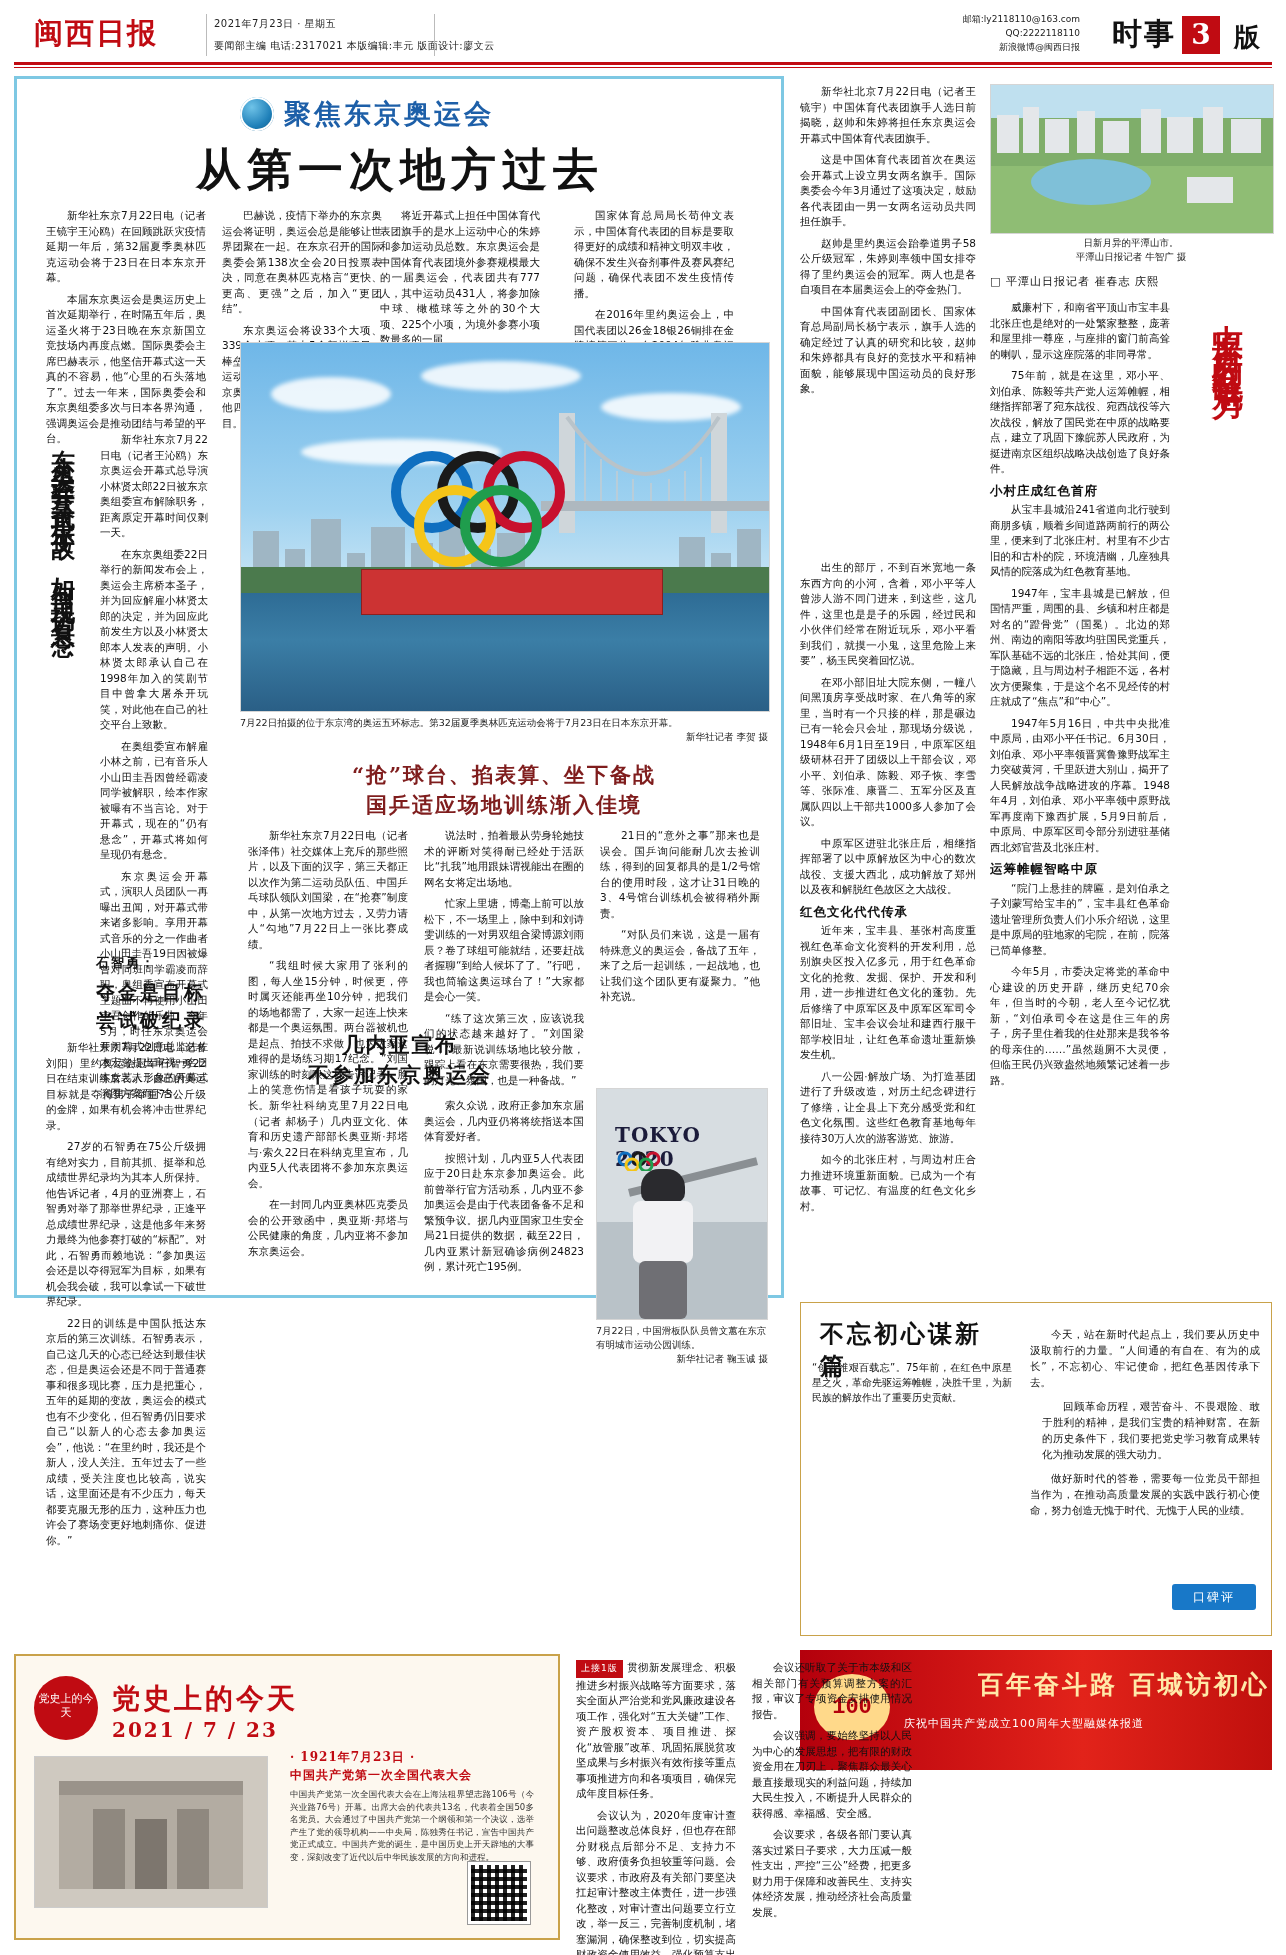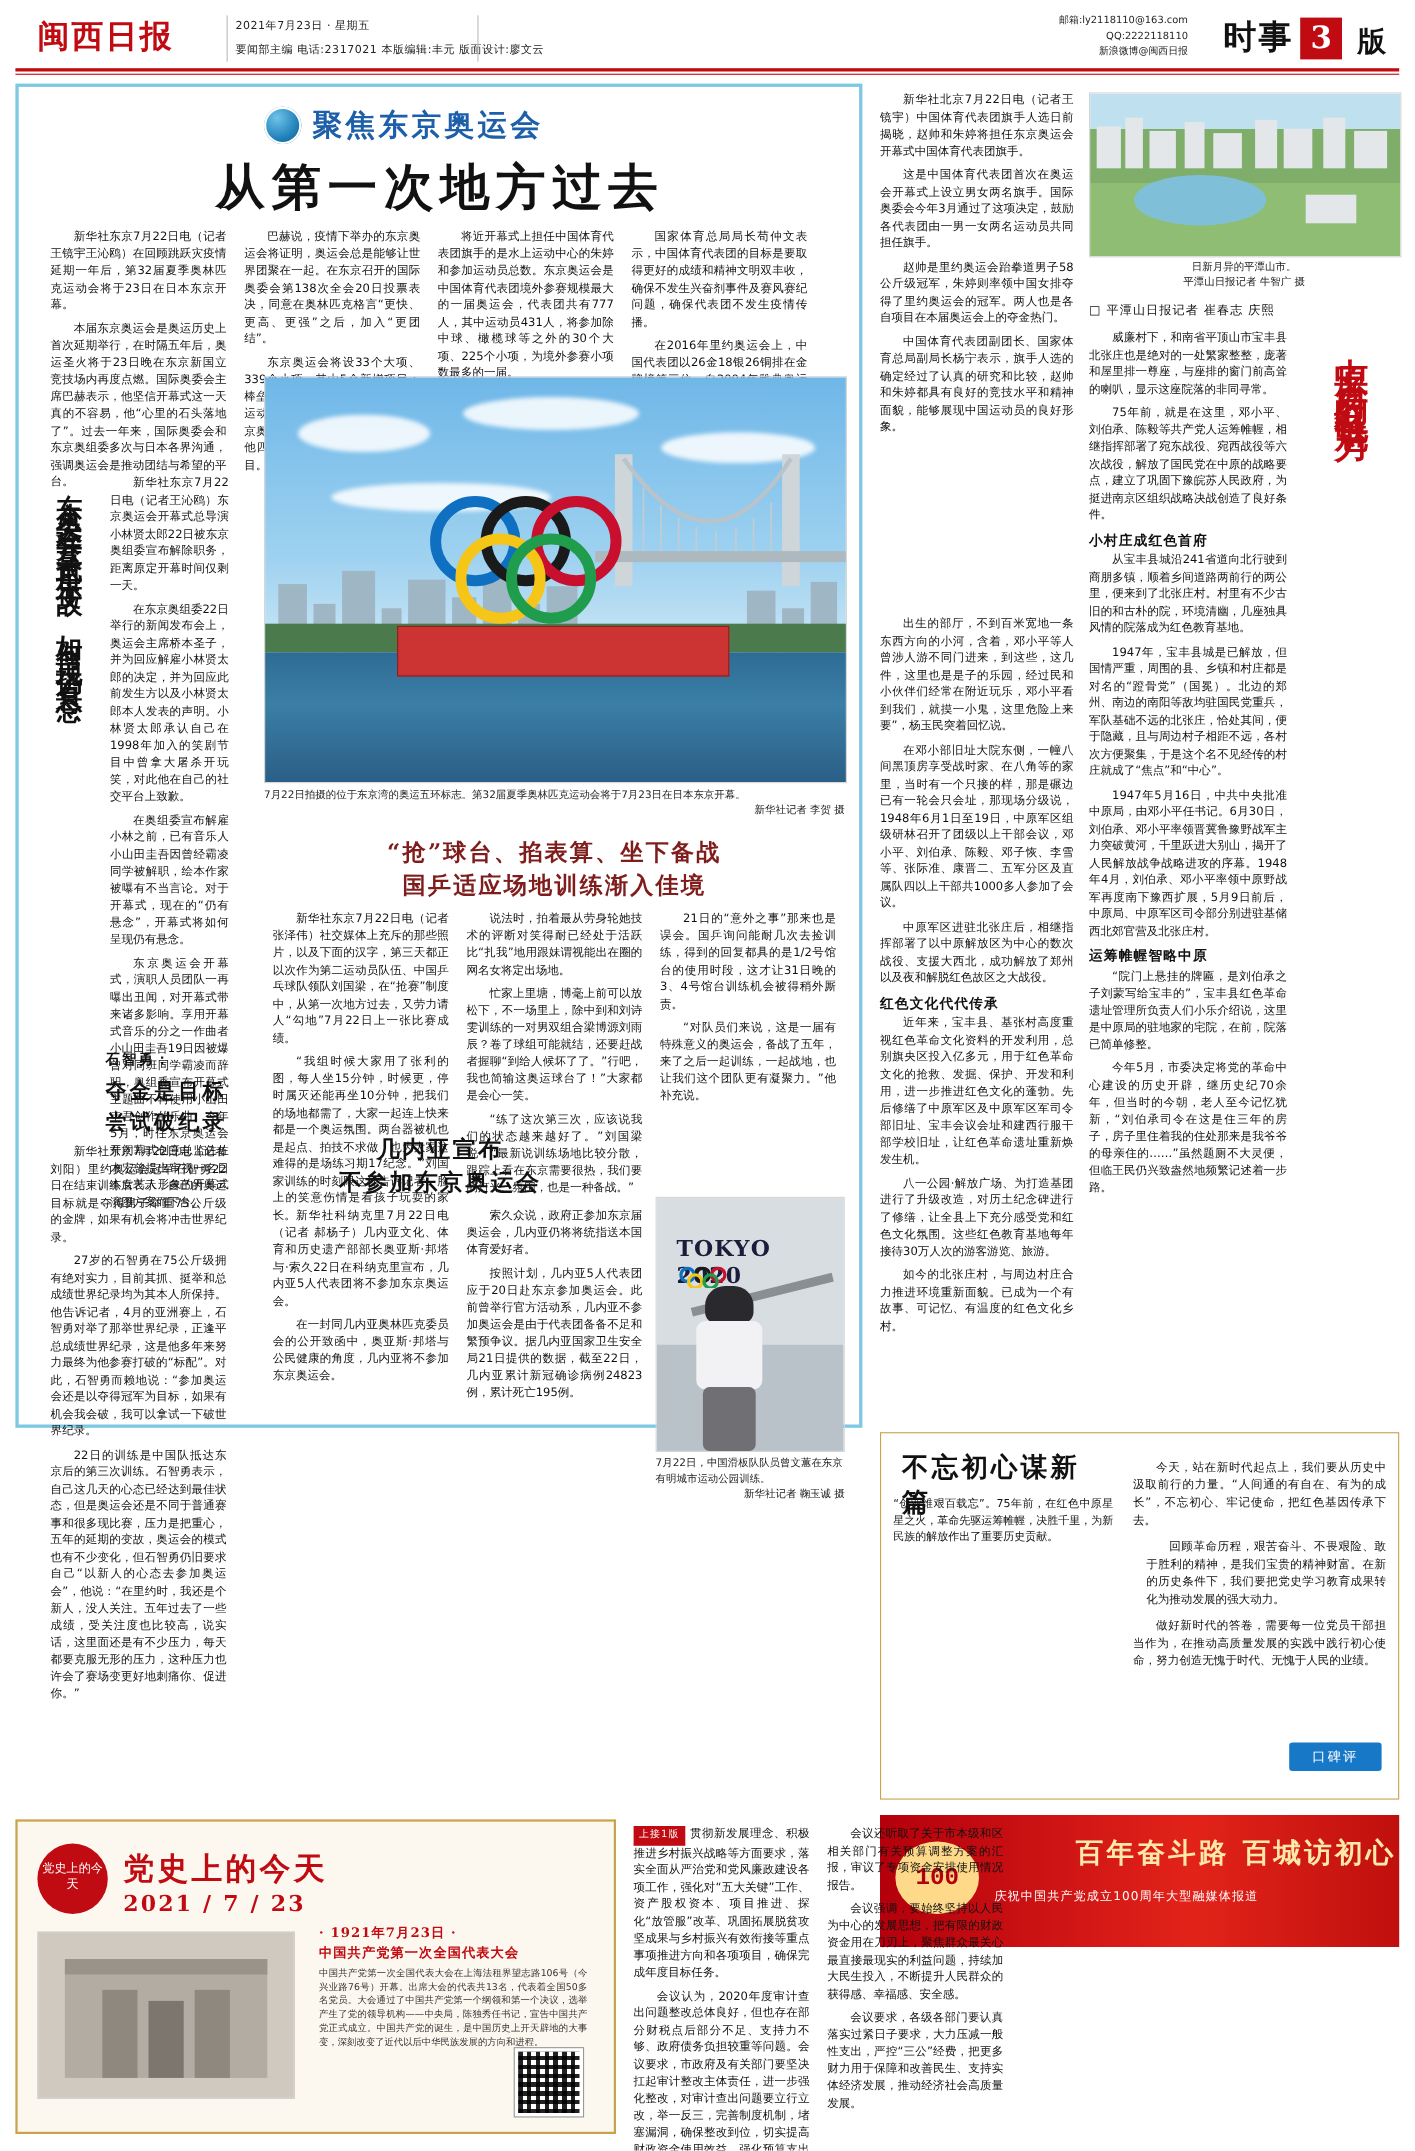--- a/index.html
+++ b/index.html
@@ -27,21 +27,21 @@
   .kicker .globe{width:34px;height:34px;border-radius:50%;background:radial-gradient(circle at 35% 30%,#6fc3e8,#1e7fb8 60%,#12567f);box-shadow:0 0 0 2px #fff inset;}
   .kicker .ktext{font-family:"DejaVu Serif","Liberation Serif",serif;font-weight:bold;font-size:27px;color:#1d5fa8;letter-spacing:3px;}
 
   .headline{position:absolute;left:32px;top:140px;width:736px;text-align:center;font-family:"DejaVu Serif","Liberation Serif",serif;font-weight:bold;font-size:45px;letter-spacing:6px;color:#111;}
 
   .col-text{font-size:10.5px;line-height:15.5px;text-align:justify;color:#111;}
   .col-text p{margin:0 0 6px 0;text-indent:2em;}
 
   .c1{position:absolute;left:46px;top:208px;width:160px;}
   .c2{position:absolute;left:222px;top:208px;width:160px;}
-  .c3{position:absolute;left:398px;top:208px;width:160px;}
+  .c3{position:absolute;left:380px;top:208px;width:160px;}
   .c4{position:absolute;left:574px;top:208px;width:160px;}
 
   
   .vhead{position:absolute;left:32px;top:430px;width:60px;height:480px;writing-mode:vertical-rl;text-orientation:upright;font-family:"DejaVu Serif","Liberation Serif",serif;font-weight:bold;font-size:24px;letter-spacing:8px;line-height:58px;color:#111;}
   .vbody{position:absolute;left:32px;top:430px;width:176px;}
 
   .photo-main{position:absolute;left:240px;top:342px;width:528px;height:368px;overflow:hidden;border:1px solid #d5d5d5;}
   .cap{font-size:9.5px;line-height:14px;color:#222;}
   .cap-main{position:absolute;left:240px;top:716px;width:528px;}
   .credit{font-size:9.5px;color:#222;}

